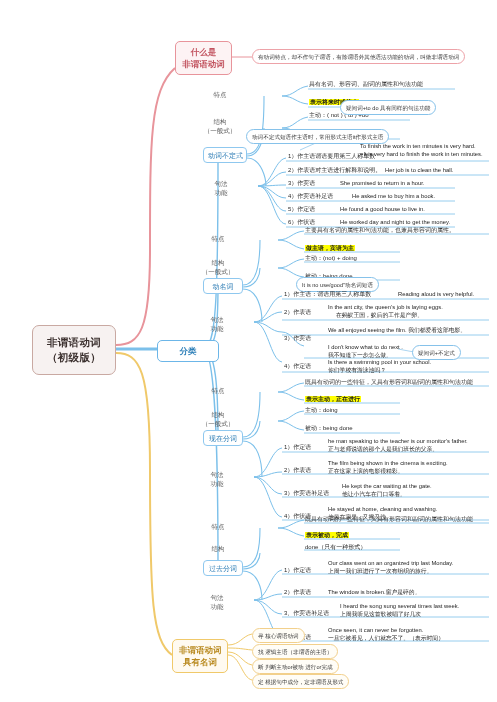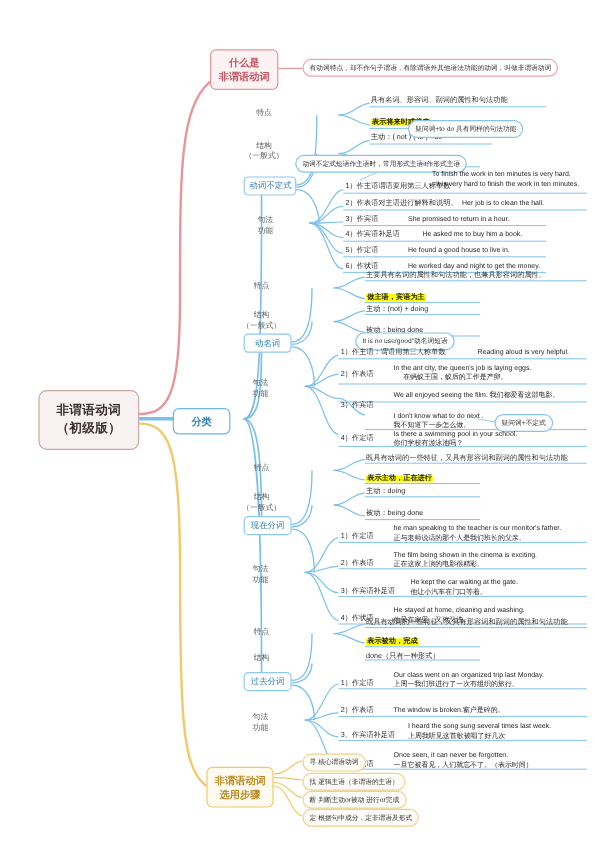--- a/index.html
+++ b/index.html
@@ -185,21 +185,21 @@
     <div>非谓语动词</div>
     <div>（初级版）</div>
   </div>
 
   <div class="node chip red" style="left:175px;top:41px;width:57px;">
     <div>什么是</div>
     <div>非谓语动词</div>
   </div>
   <div class="node callout red" style="left:252px;top:49px;">有动词特点，却不作句子谓语，有除谓语外其他语法功能的动词，叫做非谓语动词</div>
 
-  <div class="node chip blue" style="left:144px;top:340px;width:48px;">分类</div>
+  <div class="node chip blue" style="left:157px;top:340px;width:62px;">分类</div>
 
   <div class="node cat" style="left:203px;top:147px;width:44px;">动词不定式</div>
 
   <div class="node lbl" style="left:192px;top:91px;width:56px;">特点</div>
   <div class="node leaf cn" style="left:309px;top:80px;">具有名词、形容词、副词的属性和句法功能</div>
   <div class="node leaf" style="left:309px;top:98px;">
     <span class="hl">表示将来时或将来</span>
   </div>
 
   <div class="node lbl" style="left:192px;top:118px;width:56px;">
@@ -341,21 +341,21 @@
   <div class="node num" style="left:284px;top:609px;">3、作宾语补足语</div>
   <div class="node en-right" style="left:340px;top:602px;">I heard the song sung several times last week.</div>
   <div class="node en-right" style="left:340px;top:610px;">上周我听见这首歌被唱了好几次</div>
 
   <div class="node num" style="left:284px;top:633px;">4）作状语</div>
   <div class="node en-right" style="left:328px;top:626px;">Once seen, it can never be forgotten.</div>
   <div class="node en-right" style="left:328px;top:634px;">一旦它被看见，人们就忘不了。（表示时间）</div>
 
   <div class="node chip yellow" style="left:172px;top:639px;width:56px;">
     <div>非谓语动词</div>
-    <div>选用步骤</div>
+    <div>具有名词</div>
   </div>
 
   <div class="node callout yellow" style="left:252px;top:628px;">寻  核心谓语动词</div>
   <div class="node callout yellow" style="left:252px;top:644px;">找  逻辑主语（非谓语的主语）</div>
   <div class="node callout yellow" style="left:252px;top:659px;">断  判断主动or被动  进行or完成</div>
   <div class="node callout yellow" style="left:252px;top:674px;">定  根据句中成分，定非谓语及形式</div>
 
 </div>
 
 </body></html>

